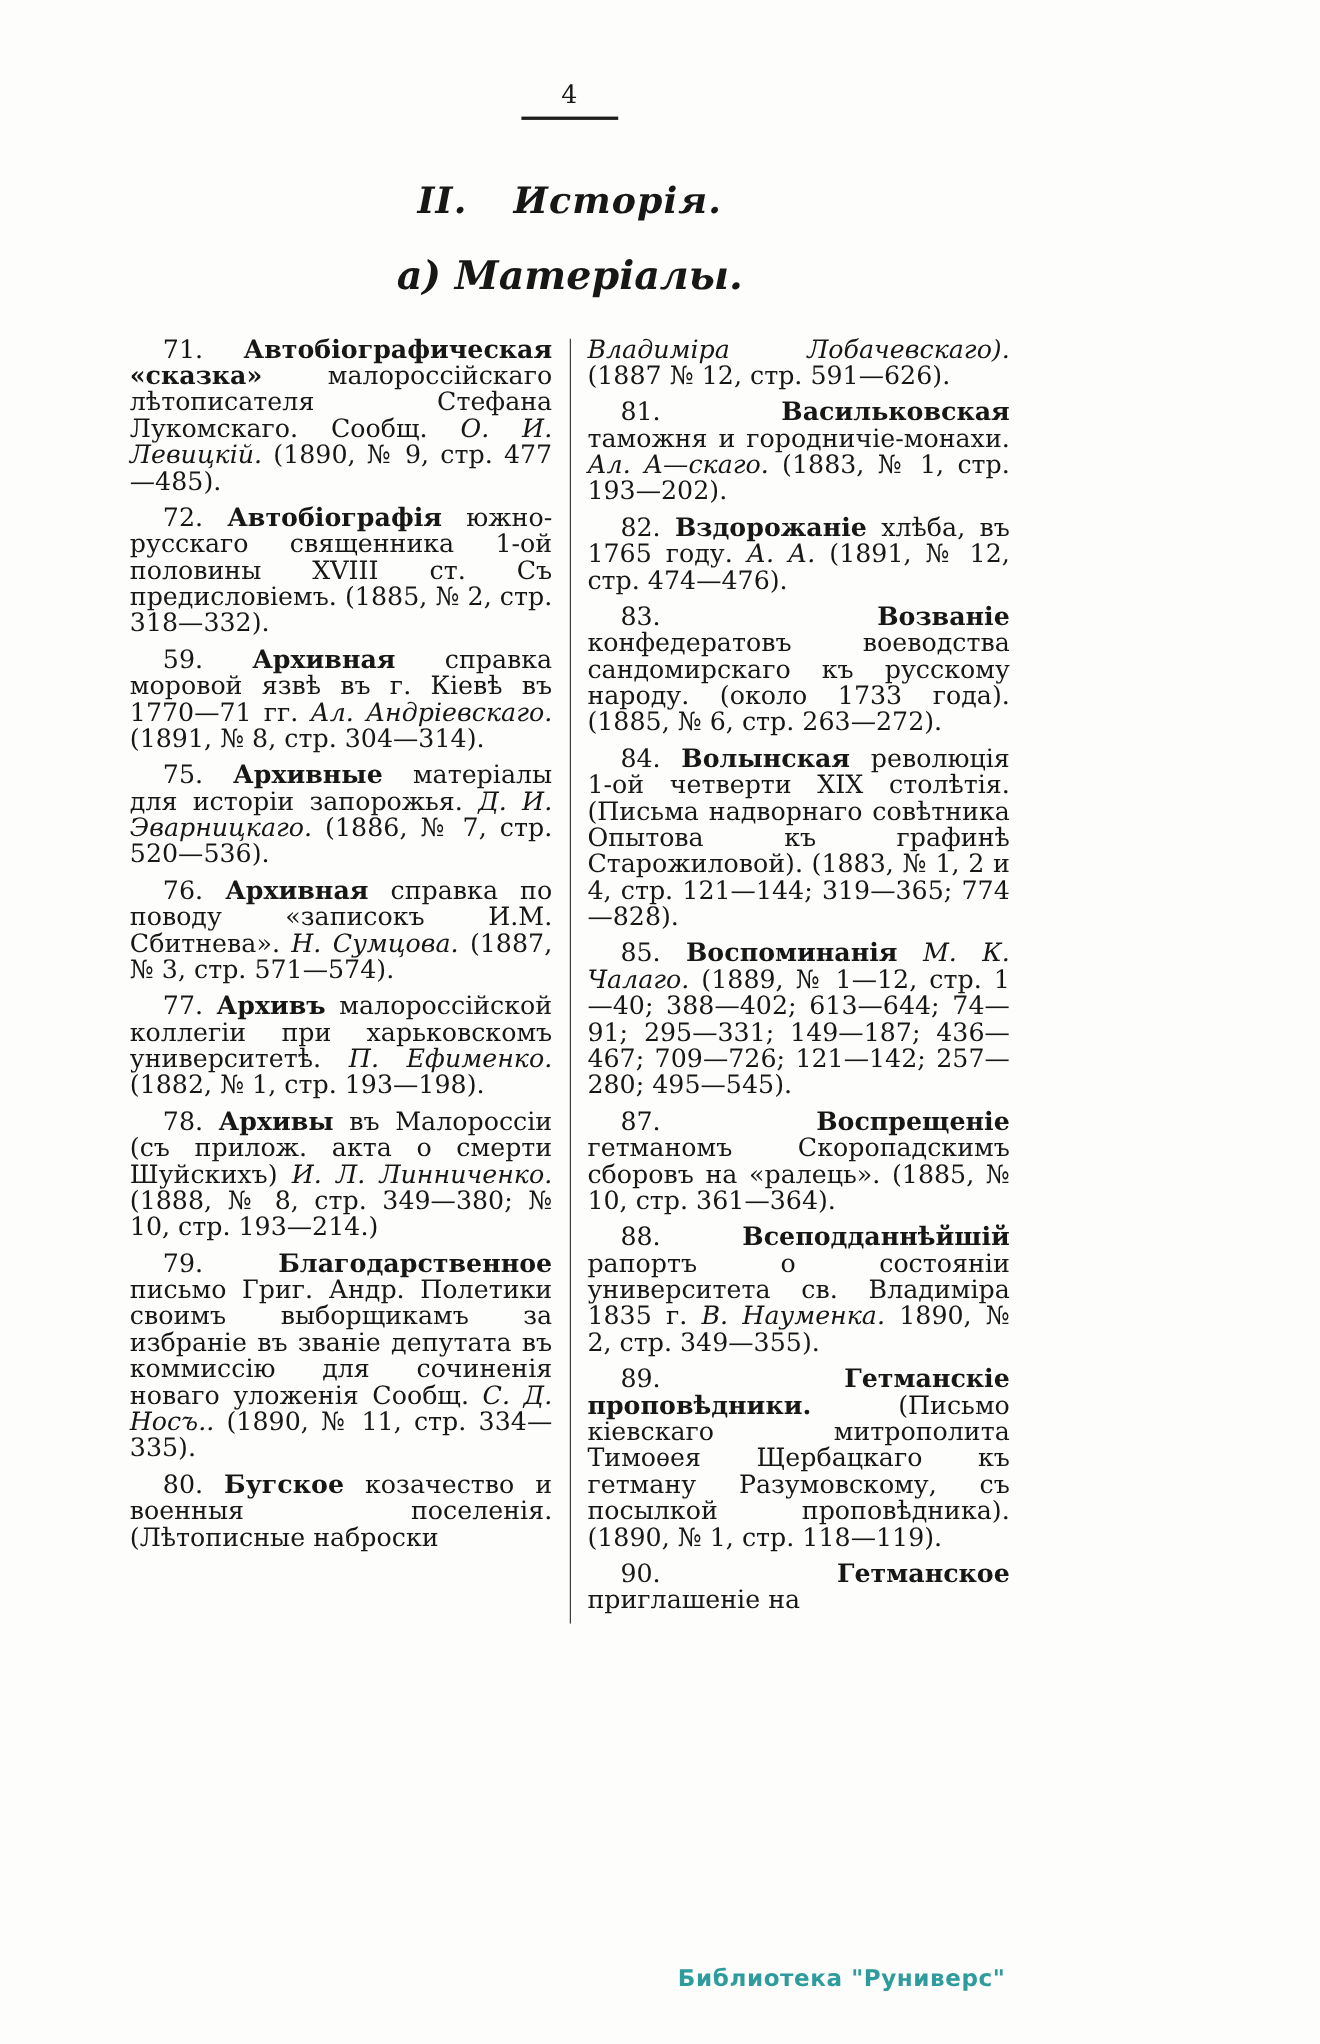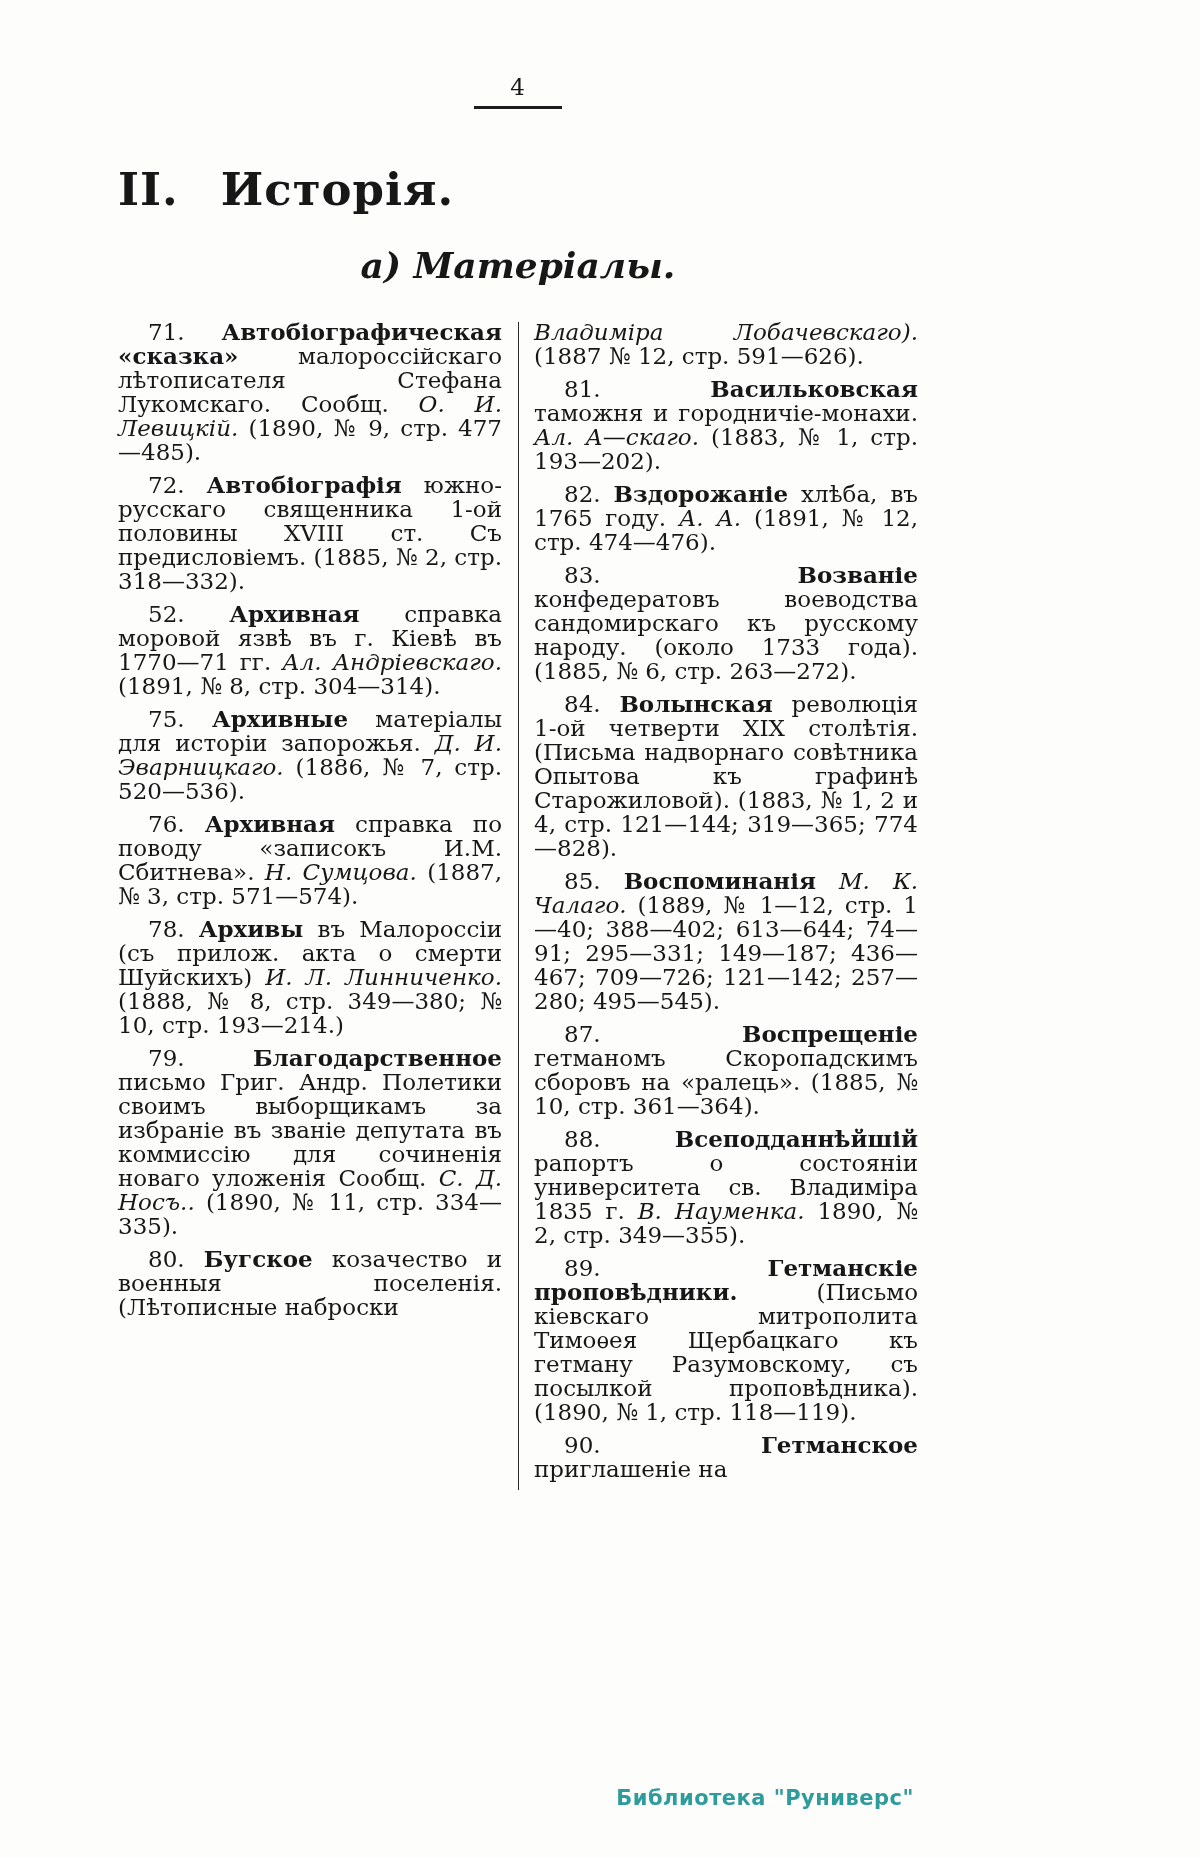--- a/index.html
+++ b/index.html
@@ -18,25 +18,26 @@
     position: absolute;
     left: 118px;
     top: 0;
     width: 800px;
   }
   .page-number-block { padding-top: 74px; text-align: center; }
   .page-number { font-size: 23px; letter-spacing: 1px; display: inline-block; }
   .page-rule { width: 88px; height: 3px; background: #1d1d1d; margin: 6px auto 0; }
   .title {
     margin-top: 54px;
-    text-align: left;
-    font-size: 45px;
+    text-align: center;
+    font-size: 33px;
     font-weight: bold;
     letter-spacing: 1px;
     white-space: nowrap;
+    font-style: italic;
   }
   .title .sec-num { margin-right: 42px; }
   .subtitle {
     margin-top: 28px;
     text-align: center;
     font-size: 36px;
     font-weight: bold;
     font-style: italic;
   }
   .columns { margin-top: 34px; display: flex; align-items: stretch; }
@@ -77,23 +78,24 @@
     <h1 class="title">
       <span class="sec-num">II.</span><span>Исторія.</span>
     </h1>
 
     <h2 class="subtitle">а) Матеріалы.</h2>
 
     <div class="columns">
       <div class="col">
           <p class="entry"><span>71. </span><span class="b">Автобіографическая «сказка»</span><span> малороссійскаго лѣтописателя Стефана Лукомскаго. Сообщ. </span><span class="i">О. И. Левицкій.</span><span> (1890, № 9, стр. 477—485).</span></p>
           <p class="entry"><span>72. </span><span class="b">Автобіографія</span><span> южно-русскаго священника 1-ой половины XVIII ст. Съ предисловіемъ. (1885, № 2, стр. 318—332).</span></p>
-          <p class="entry"><span>52. </span><span class="b">Архивная</span><span> справка моровой язвѣ въ г. Кіевѣ въ 1770—71 гг. </span><span class="i">Ал. Андріевскаго.</span><span> (1891, № 8, стр. 304—314).</span></p>
+          <p class="entry"><span>59. </span><span class="b">Архивная</span><span> справка моровой язвѣ въ г. Кіевѣ въ 1770—71 гг. </span><span class="i">Ал. Андріевскаго.</span><span> (1891, № 8, стр. 304—314).</span></p>
           <p class="entry"><span>75. </span><span class="b">Архивные</span><span> матеріалы для исторіи запорожья. </span><span class="i">Д. И. Эварницкаго.</span><span> (1886, № 7, стр. 520—536).</span></p>
           <p class="entry"><span>76. </span><span class="b">Архивная</span><span> справка по поводу «записокъ И.М. Сбитнева». </span><span class="i">Н. Сумцова.</span><span> (1887, № 3, стр. 571—574).</span></p>
+          <p class="entry"><span>77. </span><span class="b">Архивъ</span><span> малороссійской коллегіи при харьковскомъ университетѣ. </span><span class="i">П. Ефименко.</span><span> (1882, № 1, стр. 193—198).</span></p>
           <p class="entry"><span>78. </span><span class="b">Архивы</span><span> въ Малороссіи (съ прилож. акта о смерти Шуйскихъ) </span><span class="i">И. Л. Линниченко.</span><span> (1888, № 8, стр. 349—380; № 10, стр. 193—214.)</span></p>
           <p class="entry"><span>79. </span><span class="b">Благодарственное</span><span> письмо Григ. Андр. Полетики своимъ выборщикамъ за избраніе въ званіе депутата въ коммиссію для сочиненія новаго уложенія Сообщ. </span><span class="i">С. Д. Носъ..</span><span> (1890, № 11, стр. 334—335).</span></p>
           <p class="entry"><span>80. </span><span class="b">Бугское</span><span> козачество и военныя поселенія. (Лѣтописные наброски</span></p>
         </div>
       <div class="divider"></div>
       <div class="col">
           <p class="entry cont"><span class="i">Владиміра Лобачевскаго).</span><span> (1887 № 12, стр. 591—626).</span></p>
           <p class="entry"><span>81. </span><span class="b">Васильковская</span><span> таможня и городничіе-монахи. </span><span class="i">Ал. А—скаго.</span><span> (1883, № 1, стр. 193—202).</span></p>
           <p class="entry"><span>82. </span><span class="b">Вздорожаніе</span><span> хлѣба, въ 1765 году. </span><span class="i">А. А.</span><span> (1891, № 12, стр. 474—476).</span></p>
           <p class="entry"><span>83. </span><span class="b">Возваніе</span><span> конфедератовъ воеводства сандомирскаго къ русскому народу. (около 1733 года). (1885, № 6, стр. 263—272).</span></p>

